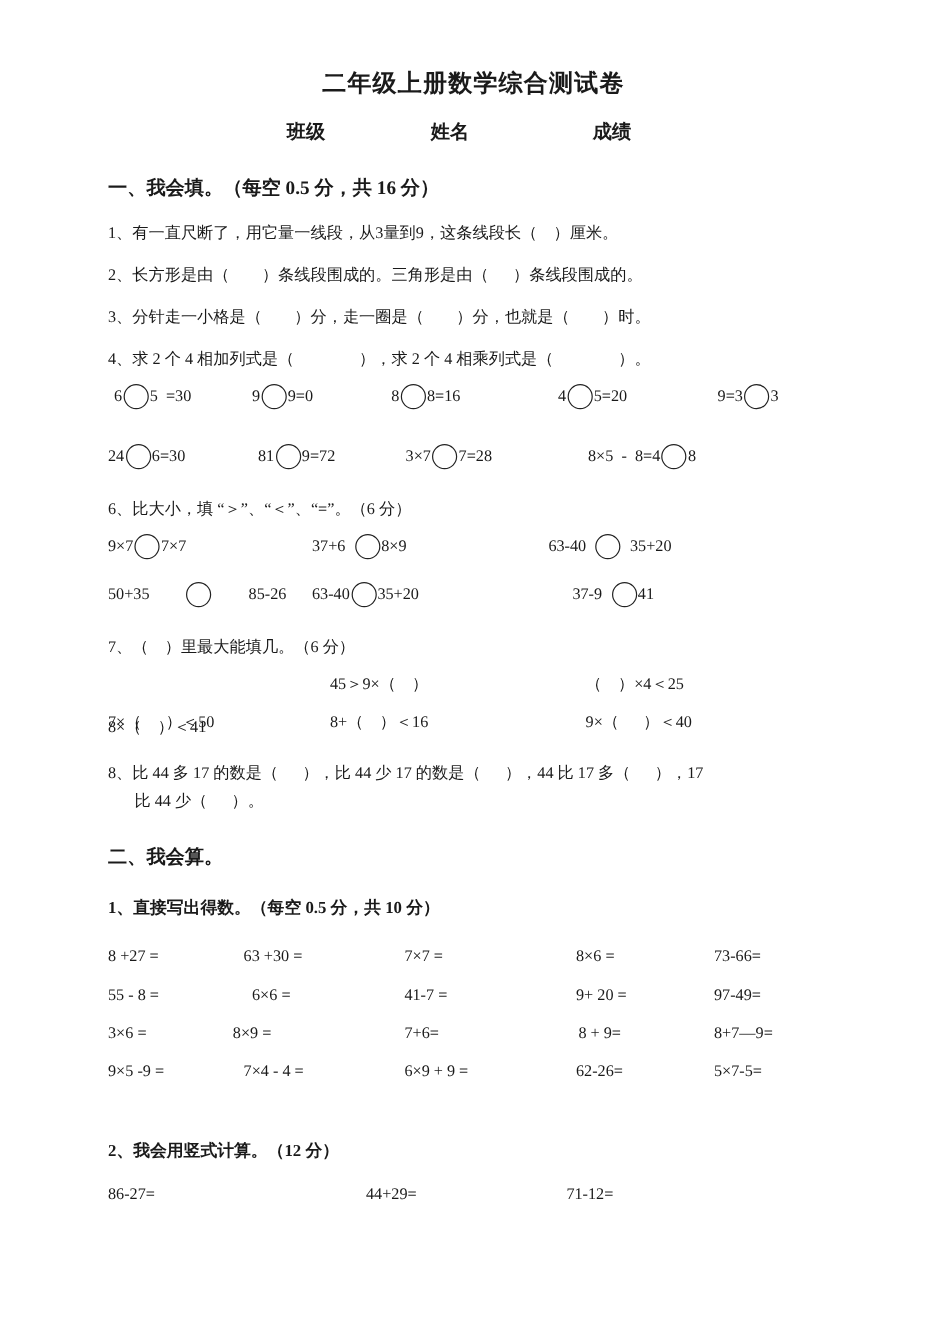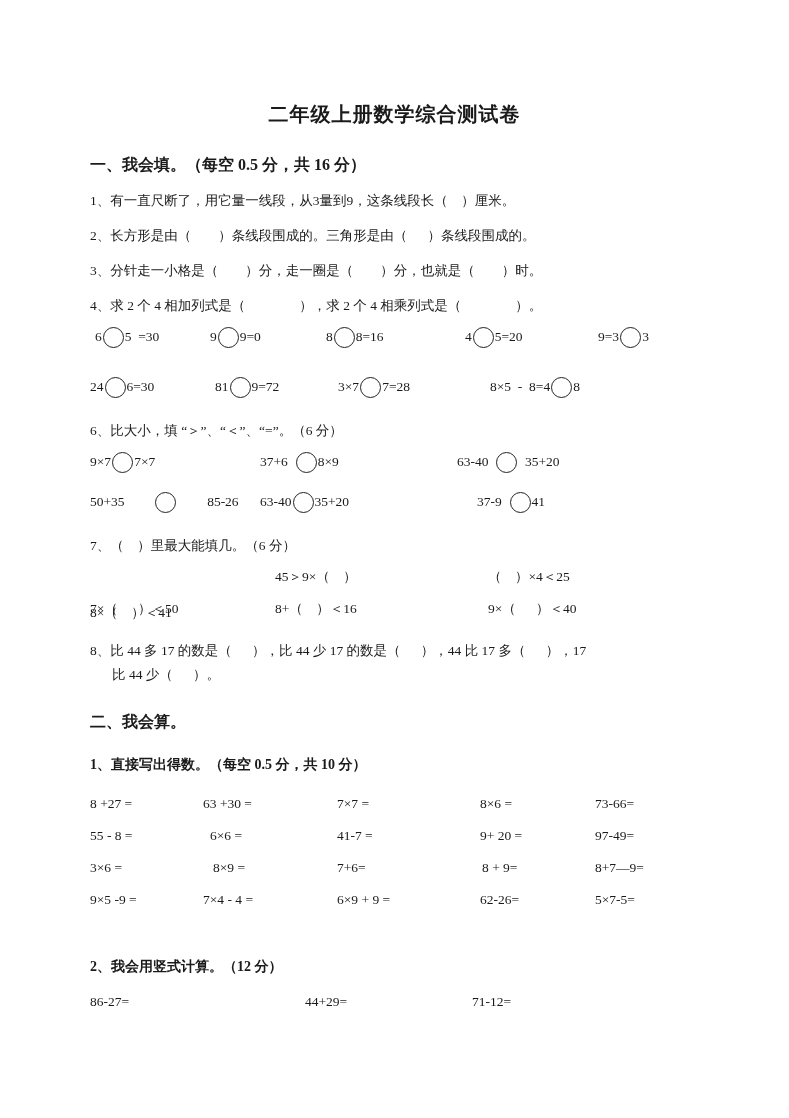--- a/index.html
+++ b/index.html
@@ -20,21 +20,21 @@
     width: 789px;
     height: 1118px;
     padding: 0;
   }
   .doc-title {
     text-align: center;
     font-size: 20px;
     font-weight: bold;
     letter-spacing: 1px;
     margin: 0;
-    padding-top: 100px;
+    padding-top: 56px;
     line-height: 28px;
   }
   .subtitle-row {
     display: flex;
     justify-content: center;
     gap: 0px;
     font-size: 16px;
     font-weight: bold;
     margin-top: 16px;
     padding-left: 14px;
@@ -120,20 +120,25 @@
   .spacer-sm { height: 10px; }
   .spacer-lg { height: 34px; }
 </style>
 </head>
 <body>
 
 <div class="page">
 
   <h1 class="doc-title">二年级上册数学综合测试卷</h1>
 
+  <div class="subtitle-row">
+    <span class="sub-class">班级</span>
+    <span class="sub-name">姓名</span>
+    <span class="sub-score">成绩</span>
+  </div>
 
   <div class="content">
 
     <div class="section-head">一、我会填。（每空 0.5 分，共 16 分）</div>
 
     <div class="qline">1、有一直尺断了，用它量一线段，从3量到9，这条线段长（    ）厘米。</div>
     <div class="qline">2、长方形是由（        ）条线段围成的。三角形是由（      ）条线段围成的。</div>
     <div class="qline">3、分针走一小格是（        ）分，走一圈是（        ）分，也就是（        ）时。</div>
     <div class="qline">4、求 2 个 4 相加列式是（                ），求 2 个 4 相乘列式是（                ）。</div>
 
@@ -194,21 +199,21 @@
       </div>
     <div class="gridrow">
         <div class="cell" style="left: 0px;">55 - 8 =</div>
         <div class="cell" style="left: 120px;">6×6 =</div>
         <div class="cell" style="left: 247px;">41-7 =</div>
         <div class="cell" style="left: 390px;">9+ 20 =</div>
         <div class="cell" style="left: 505px;">97-49=</div>
       </div>
     <div class="gridrow">
         <div class="cell" style="left: 0px;">3×6 =</div>
-        <div class="cell" style="left: 123px;">8×9 =</div>
+        <div class="cell" style="left: 104px;">8×9 =</div>
         <div class="cell" style="left: 247px;">7+6=</div>
         <div class="cell" style="left: 392px;">8 + 9=</div>
         <div class="cell" style="left: 505px;">8+7—9=</div>
       </div>
     <div class="gridrow">
         <div class="cell" style="left: 0px;">9×5 -9 =</div>
         <div class="cell" style="left: 113px;">7×4 - 4 =</div>
         <div class="cell" style="left: 247px;">6×9 + 9 =</div>
         <div class="cell" style="left: 390px;">62-26=</div>
         <div class="cell" style="left: 505px;">5×7-5=</div>

